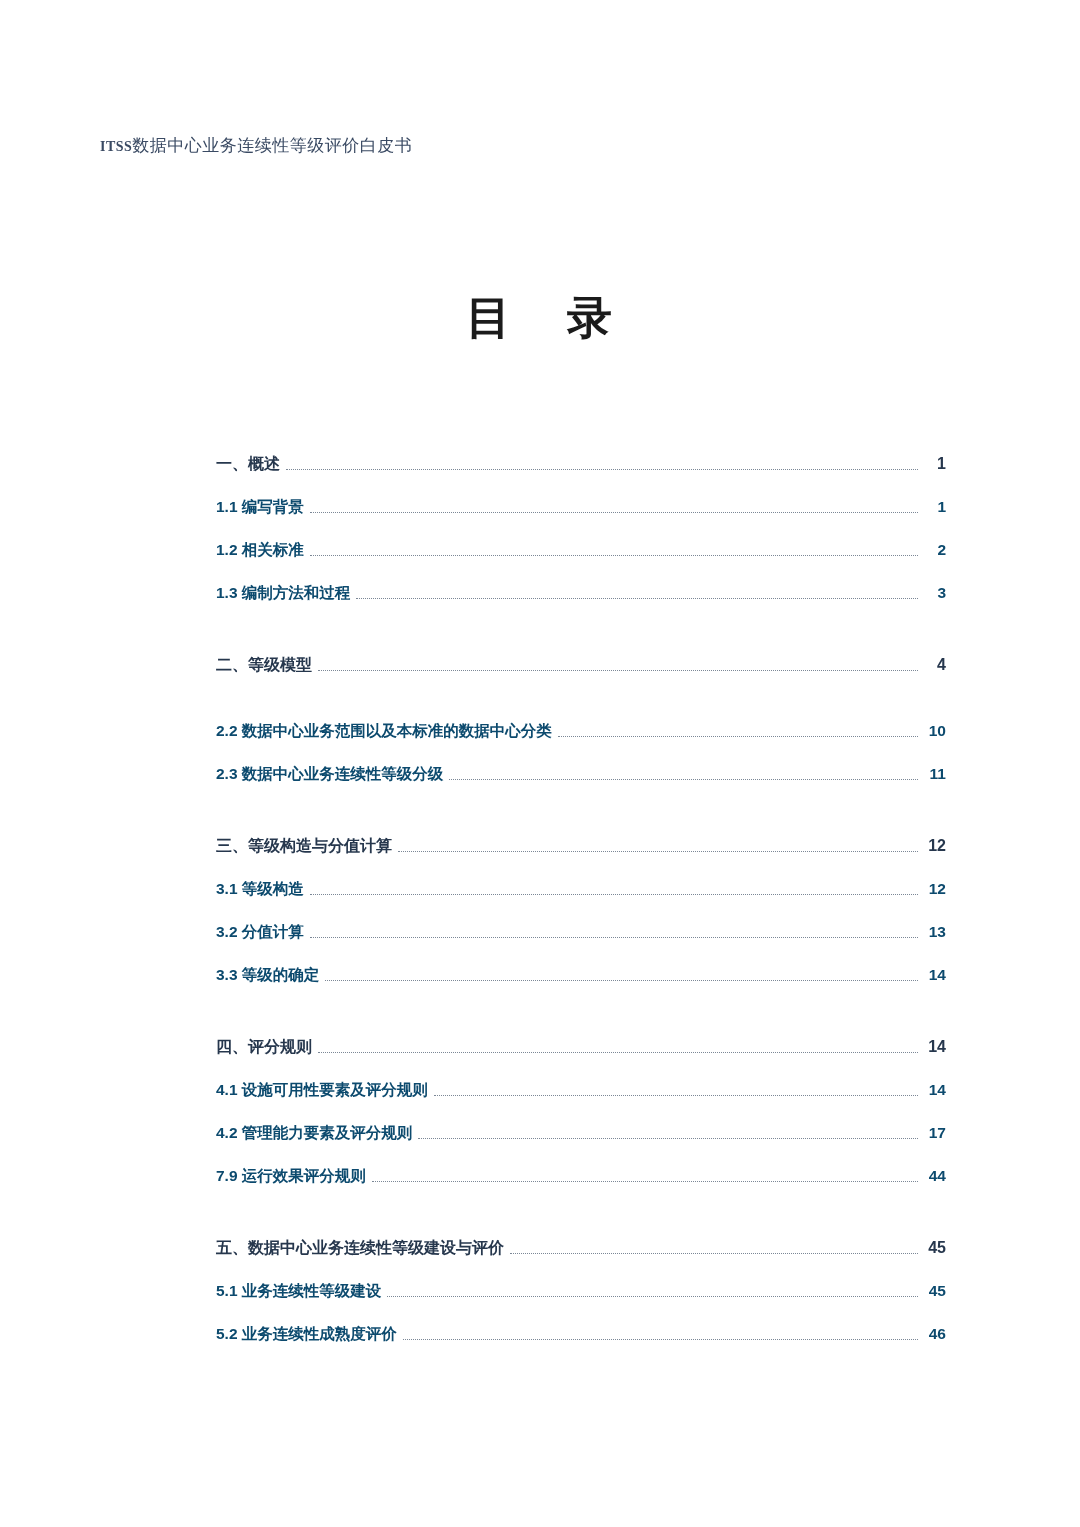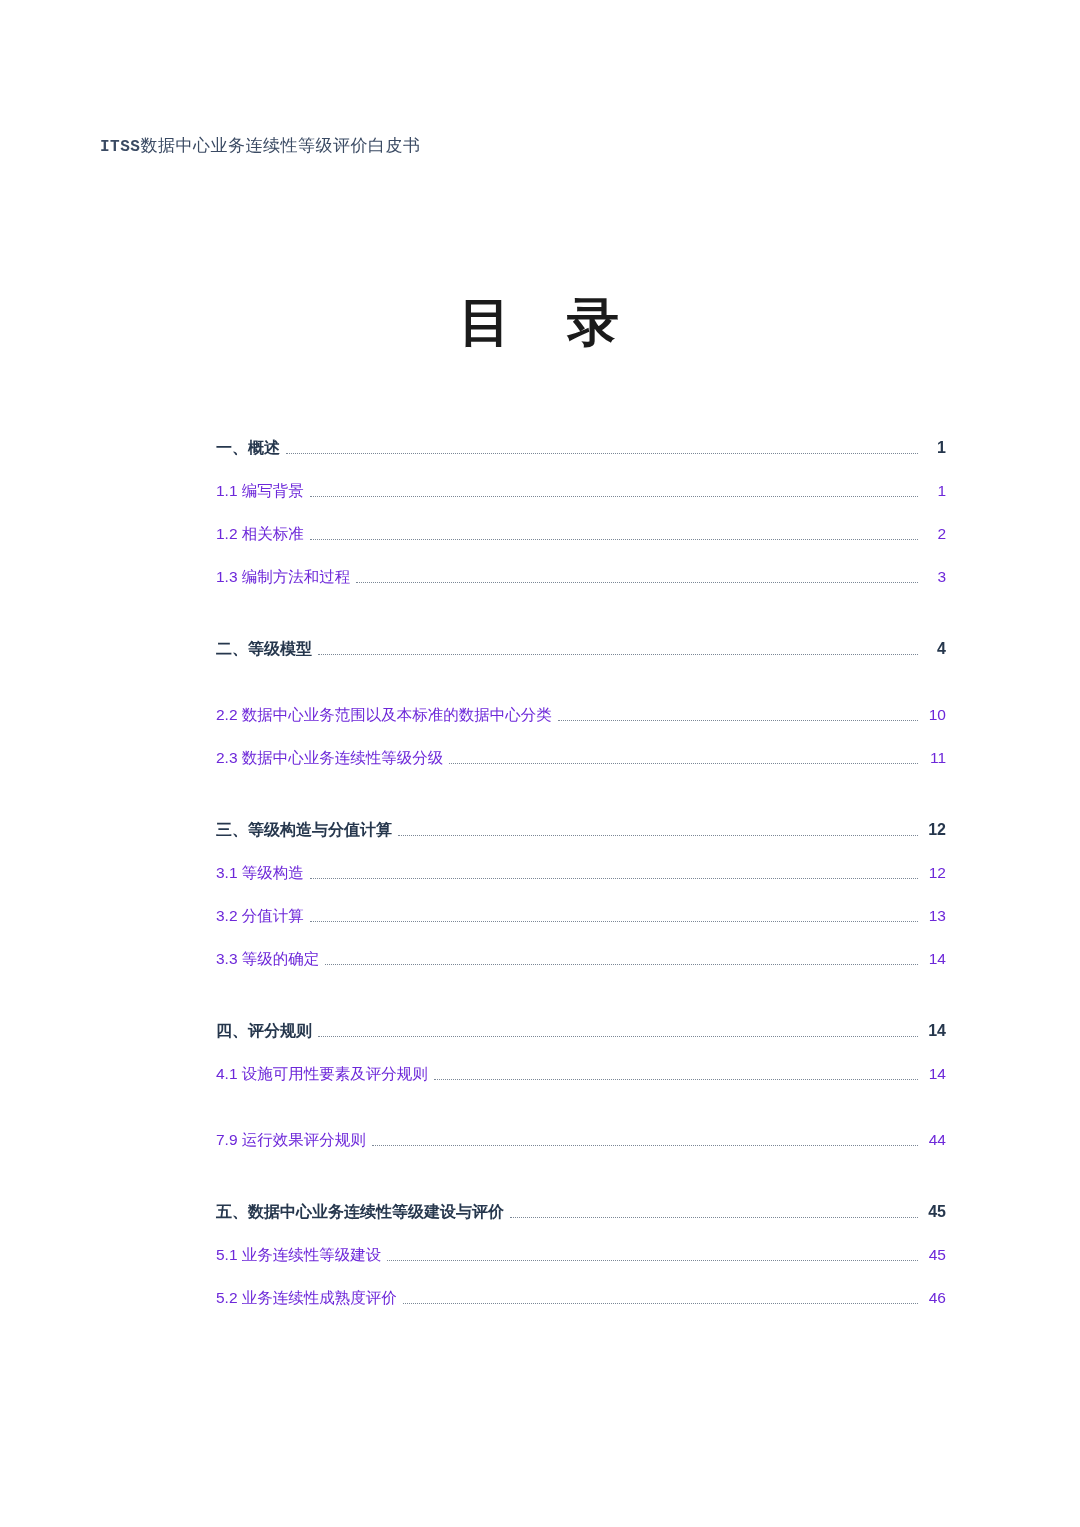--- a/index.html
+++ b/index.html
@@ -22,65 +22,65 @@
   .header {
     position: absolute;
     top: 134px;
     left: 100px;
     font-size: 17px;
     color: #3a4a63;
     letter-spacing: 0.5px;
     white-space: nowrap;
   }
   .header .abbr {
-    font-family: Liberation Mono, monospace;
-    font-weight: bold;
-    font-size: 16px;
+    font-family: Liberation Serif, serif;
+    font-weight: bold;
+    font-size: 14px;
     letter-spacing: 0.5px;
   }
   .toc-title {
     position: absolute;
     top: 288px;
     left: 0;
     width: 1080px;
     text-align: center;
     font-family: "Liberation Serif", serif;
     font-weight: bold;
-    font-size: 52px;
+    font-size: 45px;
     color: #1b1b1b;
     letter-spacing: 2px;
   }
   .toc-title .gap {
     display: inline-block;
     width: 54px;
   }
   .toc {
     position: absolute;
-    top: 438px;
+    top: 454px;
     left: 216px;
     width: 730px;
   }
   .toc-entry {
     display: flex;
     align-items: flex-end;
     width: 100%;
     color: #3e4f66;
     font-size: 15.5px;
     line-height: 20px;
     white-space: nowrap;
   }
   .toc-entry.level1 {
     font-weight: bold;
     color: #26374d;
     font-size: 16px;
     margin-top: 0;
   }
   .toc-entry.level2 {
-    font-weight: normal;
-    color: #6d28d9;
+    font-weight: bold;
+    color: #0c4a6e;
     justify-content: space-between;
   }
   .toc-entry .label {
     flex: 0 0 auto;
     padding-right: 4px;
   }
   .toc-entry .dots {
     flex: 1 1 auto;
     border-bottom: 1px dotted #7b8796;
     position: relative;
@@ -183,20 +183,25 @@
         <span class="dots"></span>
         <span class="page-no">14</span>
       </div>
       <div class="row-gap-sm"></div>
       <div class="toc-entry level2">
         <span class="label">4.1 设施可用性要素及评分规则</span>
         <span class="dots"></span>
         <span class="page-no">14</span>
       </div>
       <div class="row-gap-sm"></div>
+      <div class="toc-entry level2">
+        <span class="label">4.2 管理能力要素及评分规则</span>
+        <span class="dots"></span>
+        <span class="page-no">17</span>
+      </div>
       <div class="row-gap-sm"></div>
       <div class="toc-entry level2">
         <span class="label">7.9 运行效果评分规则</span>
         <span class="dots"></span>
         <span class="page-no">44</span>
       </div>
       <div class="row-gap-lg"></div>
       <div class="toc-entry level1">
         <span class="label">五、数据中心业务连续性等级建设与评价</span>
         <span class="dots"></span>

